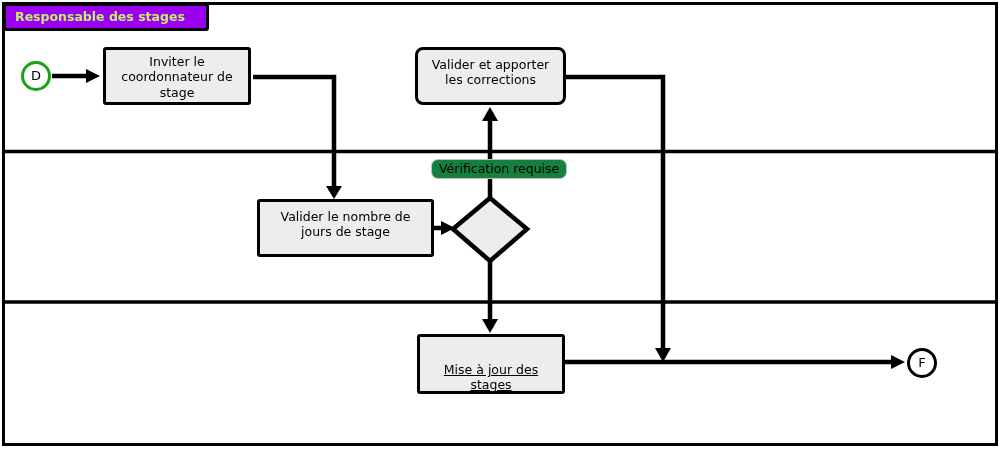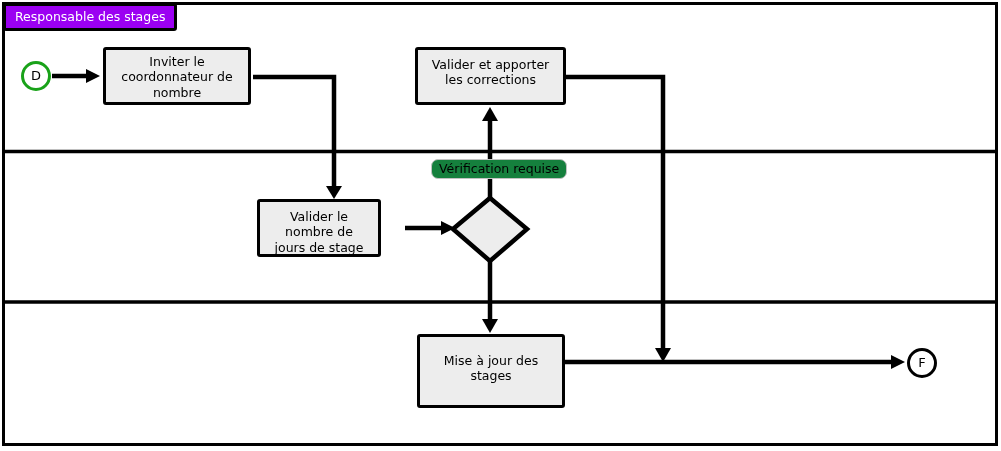--- a/index.html
+++ b/index.html
@@ -15,26 +15,26 @@
     width:1001px;
     height:451px;
     background:#ffffff;
     font-family:"DejaVu Sans","Liberation Sans",sans-serif;
     overflow:hidden;
   }
   .canvas svg{position:absolute;left:0;top:0;}
   .lane-label{
     position:absolute;
     background:var(--purple);
-    color:#ffffff;
+    color:#bef264;
     border:3px solid var(--ink);
     border-radius:3px;
     font-size:12.5px;
-    font-weight:normal;
-    padding:3px 9px 4px 9px;
+    font-weight:bold;
+    padding:3px 21px 4px 9px;
     white-space:nowrap;
     z-index:4;
   }
   .task{
     position:absolute;
     background:var(--fill);
     border:3px solid var(--ink);
     border-radius:3px;
     box-sizing:border-box;
     font-size:12.5px;
@@ -108,20 +108,20 @@
     <polygon class="arrowhead" points="891,355 891,369 905,362"></polygon>
 
     <polygon class="gateway" points="453,229 490,198 527,229 490,261"></polygon>
   </svg>
 
   <div class="lane-label" style="left:3px;top:3px;">Responsable des stages</div>
 
   <div class="event start" style="left:21px;top:61px;">D</div>
   <div class="event" style="left:907px;top:348px;">F</div>
 
-  <div class="task" style="left:103px;top:47px;width:148px;height:58px;padding:4px 8px;">Inviter le coordonnateur de nombre</div>
-  <div class="task" style="left:415px;top:47px;width:151px;height:58px;padding:7px 12px;">Valider et apporter les corrections</div>
-  <div class="task" style="left:257px;top:199px;width:124px;height:58px;padding:7px 8px;">Valider le nombre de jours de stage</div>
-  <div class="task" style="left:417px;top:334px;width:148px;height:74px;padding:16px 2px;">Mise à jour des stages</div>
+  <div class="task" style="left:103px;top:47px;width:148px;height:58px;padding:4px 8px;">Inviter le coordonnateur de stage</div>
+  <div class="task" style="left:415px;top:47px;width:151px;height:58px;padding:7px 12px;border-radius:8px;">Valider et apporter les corrections</div>
+  <div class="task" style="left:257px;top:199px;width:177px;height:58px;padding:7px 8px;">Valider le nombre de jours de stage</div>
+  <div class="task" style="left:417px;top:334px;width:148px;height:60px;padding:25px 2px;text-decoration:underline;">Mise à jour des stages</div>
 
   <div class="edge-label" style="left:431px;top:159px;">Vérification requise</div>
 
 </div>
 
 </body></html>

